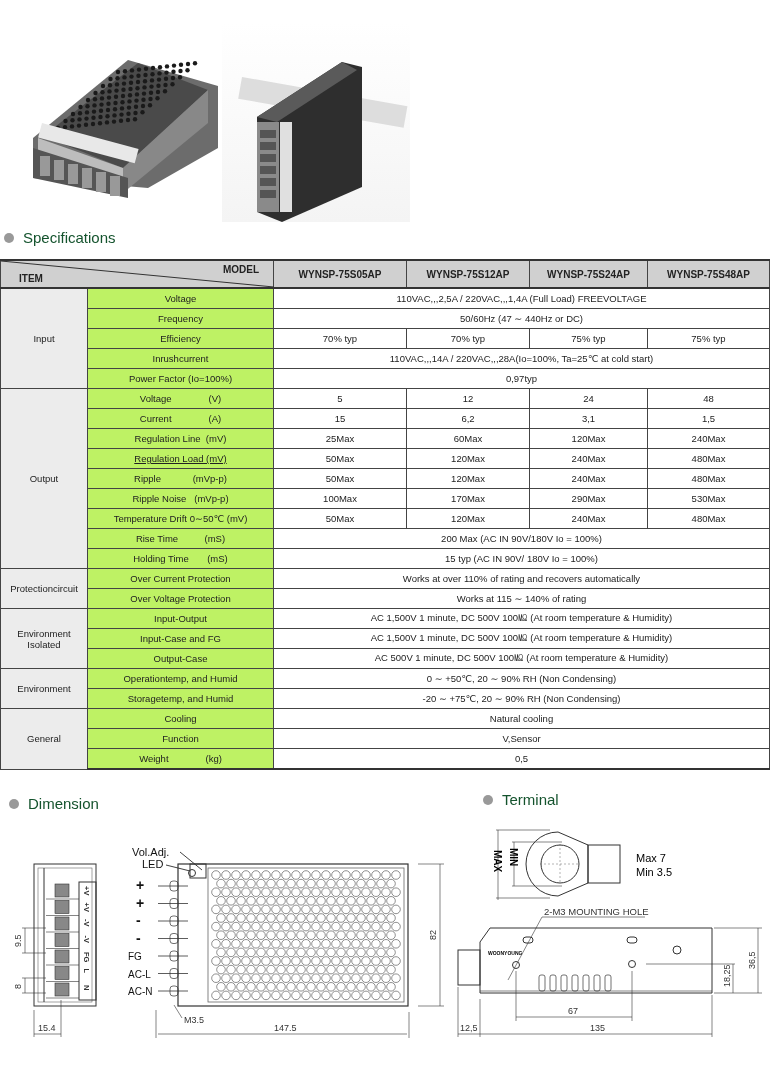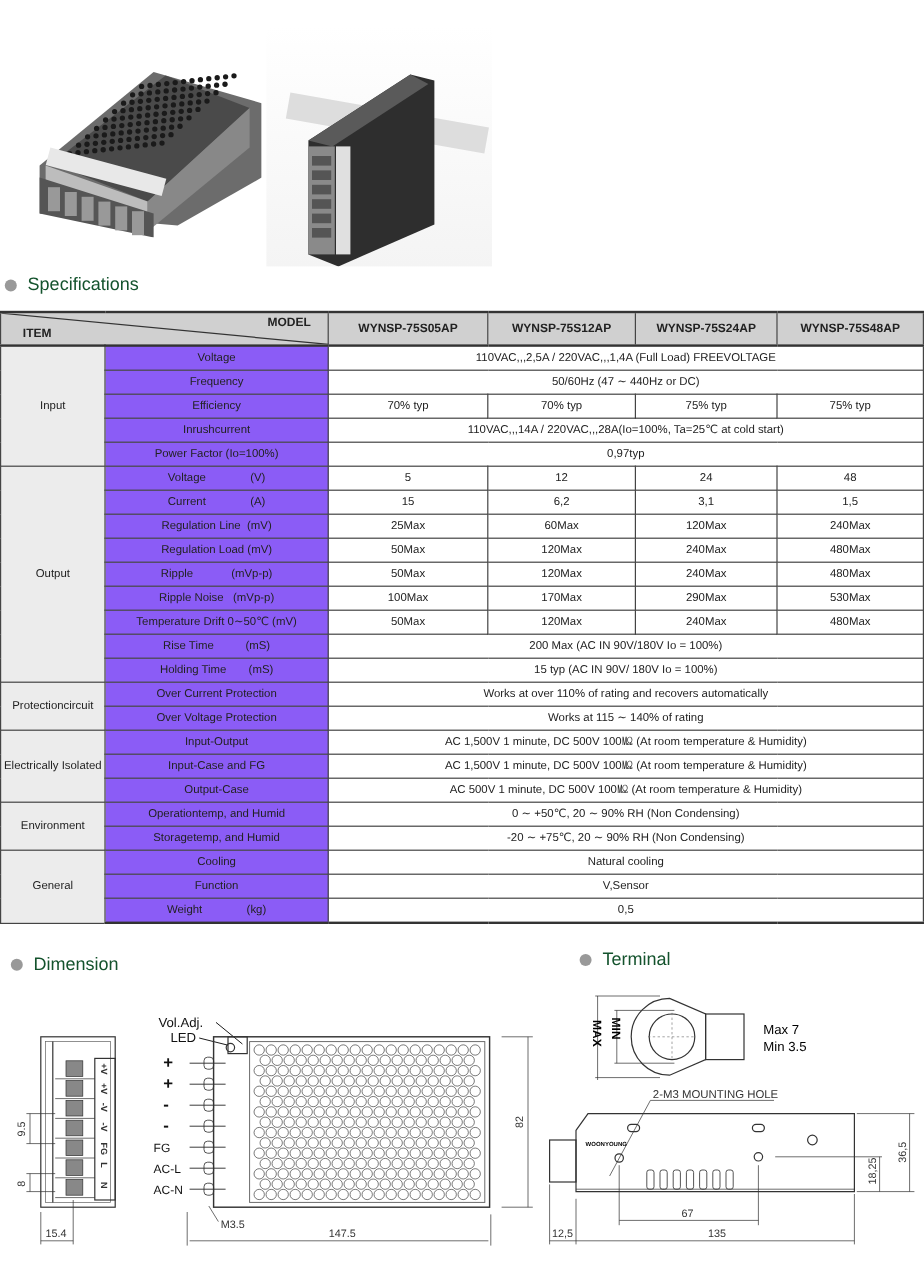--- a/index.html
+++ b/index.html
@@ -13,21 +13,21 @@
 
   
   .sec { position: absolute; display: flex; align-items: center; font-size: 15px; color: #14532d; }
   .sec .dot { width: 10px; height: 10px; border-radius: 50%; background: #999; margin-right: 9px; }
 
   
   table.spec { position: absolute; left: 0; top: 259px; width: 769px; border-collapse: collapse; table-layout: fixed; font-size: 9.5px; }
   table.spec td, table.spec th { border: 1px solid #444; text-align: center; padding: 0; height: 19px; font-weight: normal; }
   table.spec th { background: #d0d0d0; font-weight: bold; font-size: 10px; height: 26px; border-top: 2px solid #333; border-bottom: 2px solid #333; }
   table.spec td.grp { background: #ececec; }
-  table.spec td.lbl { background: #8b5cf6; }
+  table.spec td.lbl { background: #bef264; }
   table.spec td.val { background: #fff; }
   table.spec tr.last td { border-bottom: 2px solid #333; }
   .corner { position: relative; height: 26px; }
   .corner .item { position: absolute; left: 18px; bottom: 3px; }
   .corner .model { position: absolute; right: 14px; top: 3px; }
   .corner svg { position: absolute; left: 0; top: 0; }
 
   .dimtext { font-size: 9px; fill: #333; font-family: "Liberation Sans", sans-serif; }
   .lbltext { font-size: 11px; fill: #111; font-family: "Liberation Sans", sans-serif; }
 </style>
@@ -252,21 +252,21 @@
         <td class="val">1,5</td>
       </tr>
       <tr style="height: 20px;">
         <td class="lbl" style="white-space: pre; text-align: center;">Regulation Line  (mV)</td>
         <td class="val">25Max</td>
         <td class="val">60Max</td>
         <td class="val">120Max</td>
         <td class="val">240Max</td>
       </tr>
       <tr style="height: 20px;">
-        <td class="lbl" style="white-space: pre;">Regulation Load (mV)</td>
+        <td class="lbl" style="white-space: pre; text-decoration: underline;">Regulation Load (mV)</td>
         <td class="val">50Max</td>
         <td class="val">120Max</td>
         <td class="val">240Max</td>
         <td class="val">480Max</td>
       </tr>
       <tr style="height: 20px;">
         <td class="lbl" style="white-space: pre;">Ripple            (mVp-p)</td>
         <td class="val">50Max</td>
         <td class="val">120Max</td>
         <td class="val">240Max</td>
@@ -297,21 +297,21 @@
       <tr style="height: 20px;">
         <td class="grp" rowspan="2">Protectioncircuit</td>
         <td class="lbl" style="white-space: pre;">Over Current Protection</td>
         <td class="val" colspan="4">Works at over 110% of rating and recovers automatically</td>
       </tr>
       <tr style="height: 20px;">
         <td class="lbl" style="white-space: pre;">Over Voltage Protection</td>
         <td class="val" colspan="4">Works at 115 ∼ 140% of rating</td>
       </tr>
       <tr style="height: 20px;">
-        <td class="grp" rowspan="3">Electrically Isolated</td>
+        <td class="grp" rowspan="3">Environment Isolated</td>
         <td class="lbl" style="white-space: pre;">Input-Output</td>
         <td class="val" colspan="4">AC 1,500V 1 minute, DC 500V 100㏁ (At room temperature &amp; Humidity)</td>
       </tr>
       <tr style="height: 20px;">
         <td class="lbl" style="white-space: pre;">Input-Case and FG</td>
         <td class="val" colspan="4">AC 1,500V 1 minute, DC 500V 100㏁ (At room temperature &amp; Humidity)</td>
       </tr>
       <tr style="height: 20px;">
         <td class="lbl" style="white-space: pre;">Output-Case</td>
         <td class="val" colspan="4">AC 500V 1 minute, DC 500V 100㏁ (At room temperature &amp; Humidity)</td>

